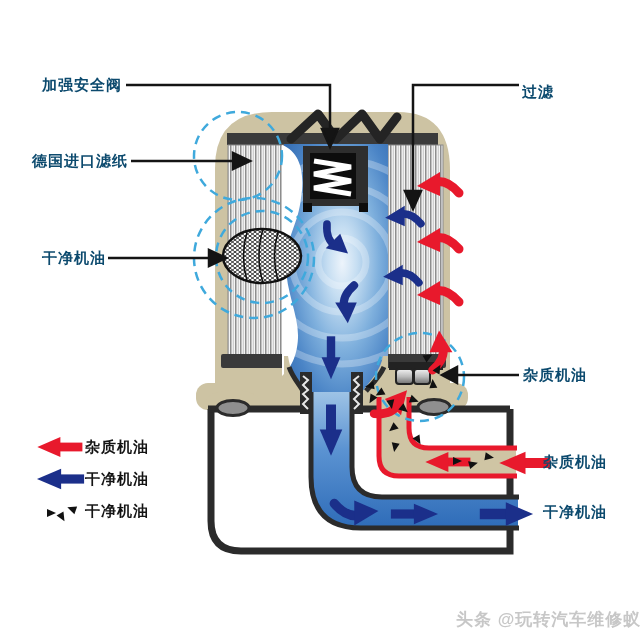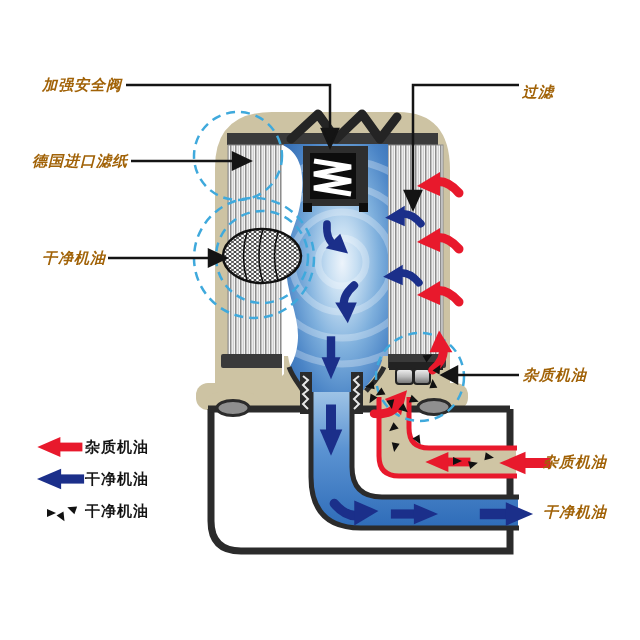--- a/index.html
+++ b/index.html
@@ -2,22 +2,22 @@
 <html><head>
 <meta charset="utf-8">
 <style>
   html,body{margin:0;padding:0;background:#ffffff;}
   #stage{
     position:relative;width:640px;height:640px;background:#ffffff;overflow:hidden;
     font-family:"Liberation Sans","DejaVu Sans",sans-serif;
   }
   #stage svg{position:absolute;left:0;top:0;}
   .callout{
-    position:absolute;font-size:15px;font-weight:bold;color:#a16207;
-    letter-spacing:1px;white-space:nowrap;line-height:16px;font-style:italic;
+    position:absolute;font-size:15px;font-weight:bold;color:#0c4a6e;
+    letter-spacing:1px;white-space:nowrap;line-height:16px;
   }
   .legend-label{
     position:absolute;font-size:15px;font-weight:bold;color:#141414;
     letter-spacing:1px;white-space:nowrap;line-height:16px;
   }
   .watermark{
     position:absolute;left:456px;top:608px;font-size:17px;font-weight:bold;
     color:#c7c7c7;letter-spacing:1px;white-space:nowrap;
   }
 </style>
@@ -253,14 +253,15 @@
 <div class="callout" style="left:543px;top:454px">杂质机油</div>
 
 <div class="callout" style="left:543px;top:504px">干净机油</div>
 
 <div class="legend-label" style="left:85px;top:439px">杂质机油</div>
 
 <div class="legend-label" style="left:85px;top:471px">干净机油</div>
 
 <div class="legend-label" style="left:85px;top:503px">干净机油</div>
 
+<div class="watermark">头条 @玩转汽车维修蚁</div>
 
 </div>
 
 </body></html>

